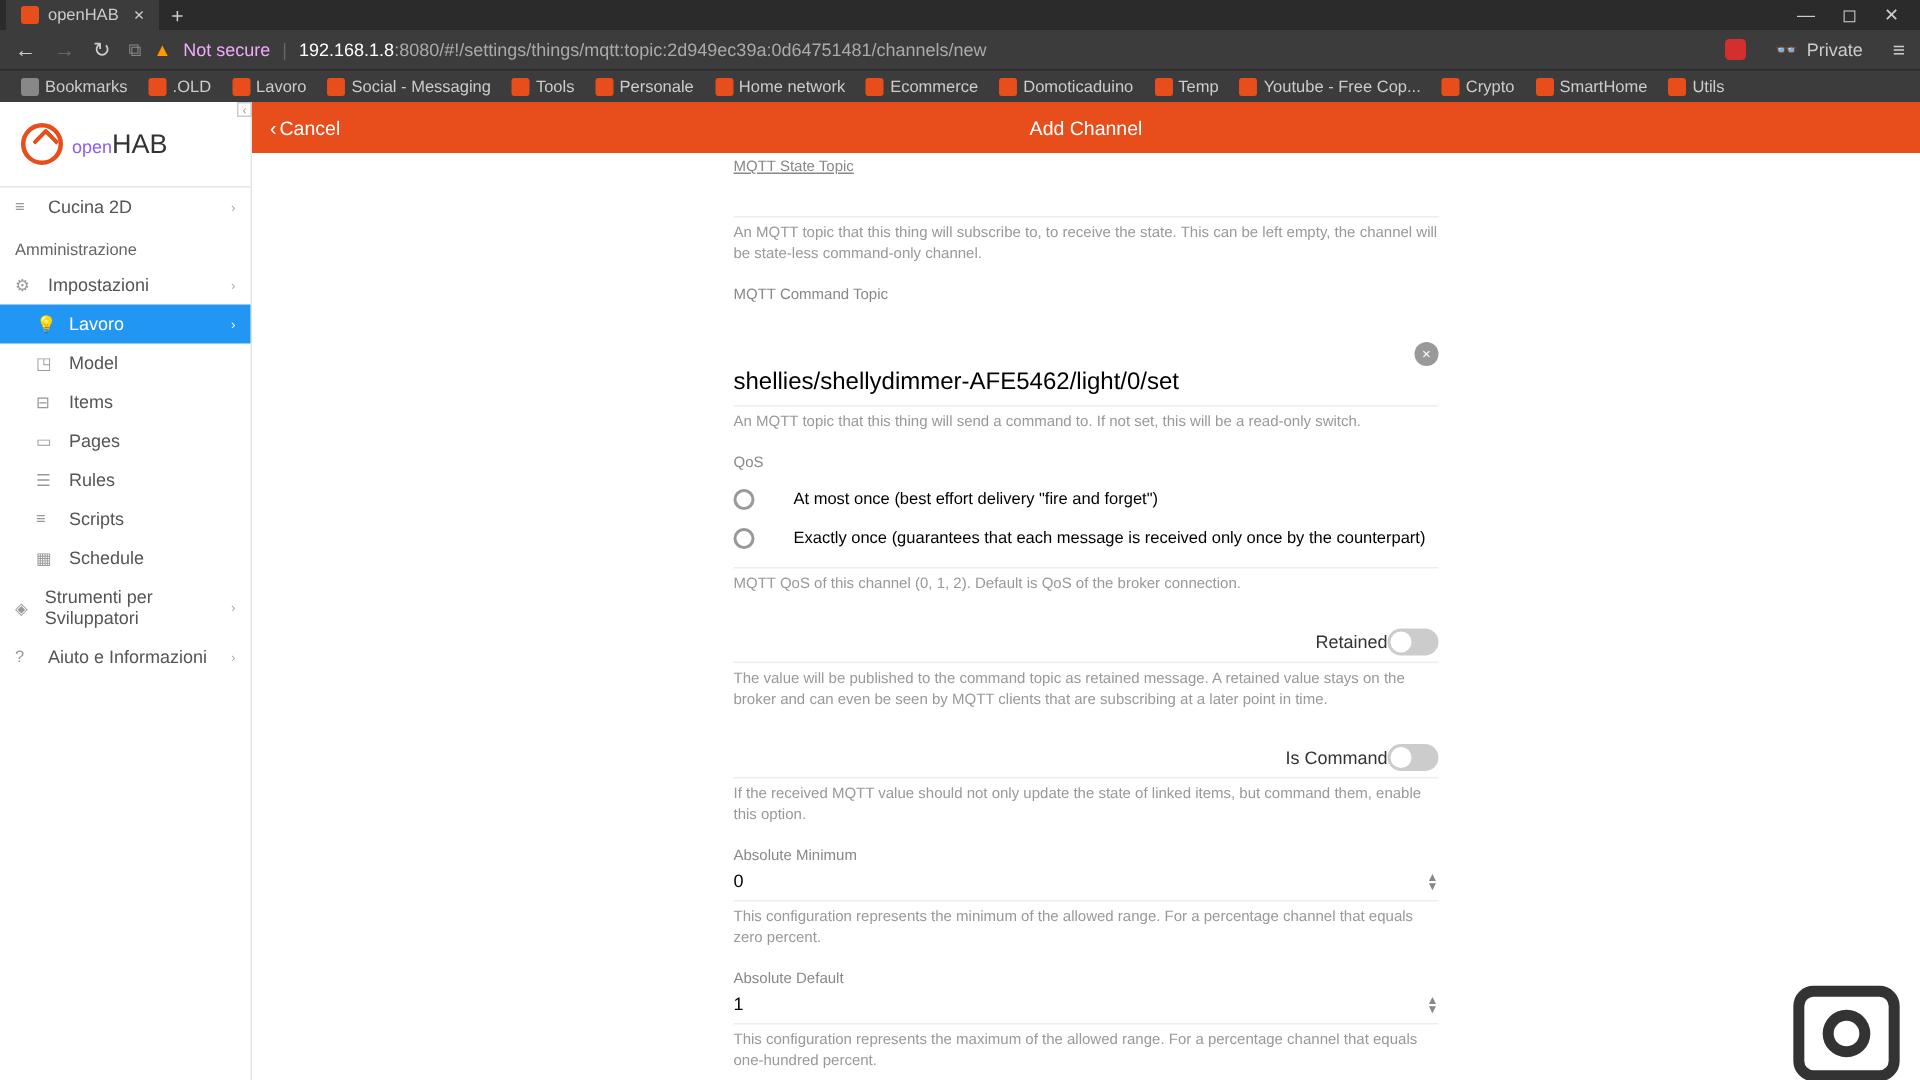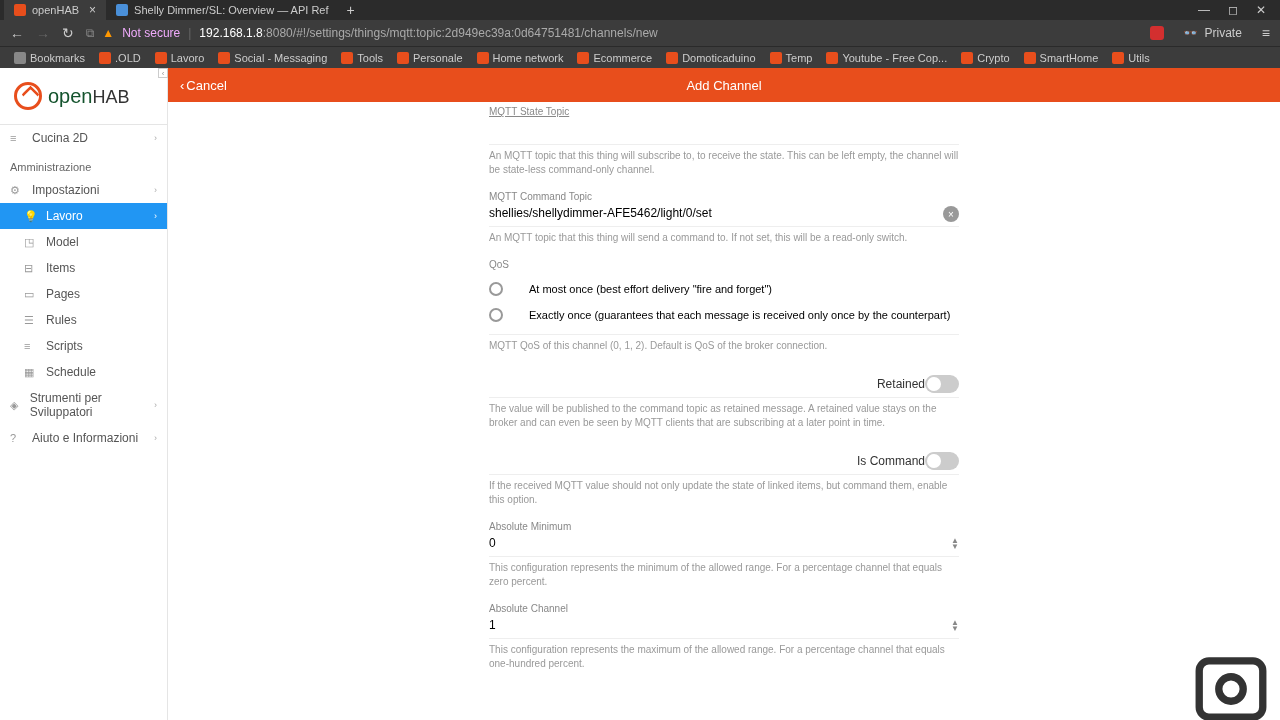--- a/index.html
+++ b/index.html
@@ -55,21 +55,21 @@
 .cancel-btn { display: flex; align-items: center; gap: 2px; cursor: pointer; }
 .header-title { position: absolute; left: 50%; transform: translateX(-50%); font-size: 13px; }
 
 .form-area { flex: 1; overflow-y: auto; padding: 0; background: #fff; position: relative; }
 .form-inner { width: 470px; margin: 0 auto; padding-bottom: 20px; }
 
 .field-label { font-size: 10px; color: #888; margin-top: 4px; }
 .field-label.top { margin-top: 4px; text-decoration: underline; }
 .field-input { width: 100%; border: none; border-bottom: 1px solid transparent; font-size: 12px; padding: 4px 0 6px; outline: none; color: #333; }
 .field-row { display: flex; align-items: center; border-bottom: 1px solid #eee; }
-.field-row input { flex: 1; border: none; font-size: 12px; padding: 4px 0 6px; outline: none; }
+.field-row input { flex: 1; border: none; font-size: 16px; padding: 4px 0 6px; outline: none; margin-top: 40px; }
 .clear-btn { width: 16px; height: 16px; border-radius: 50%; background: #999; color: #fff; font-size: 10px; display: flex; align-items: center; justify-content: center; cursor: pointer; }
 .help-text { font-size: 10px; color: #999; margin: 4px 0 14px; line-height: 1.4; }
 
 .section-divider { border: none; border-top: 1px solid #eee; margin: 2px 0; }
 
 .radio-group { margin: 6px 0; }
 .radio-option { display: flex; align-items: center; gap: 26px; padding: 6px 0; font-size: 11px; cursor: pointer; }
 .radio-circle { width: 14px; height: 14px; border: 2px solid #999; border-radius: 50%; flex-shrink: 0; }
 
 .toggle-row { display: flex; align-items: center; justify-content: flex-end; padding: 8px 0 2px; }
@@ -86,24 +86,20 @@
 .watermark svg { width: 100%; height: 100%; }
 </style>
 </head>
 <body>
 
 <div class="browser-tabs">
   <div class="tab active">
     <span class="tab-favicon"></span>
     <span>openHAB</span>
     <span class="tab-close">×</span>
-  </div>
-  <div class="tab">
-    <span style="width:12px;height:12px;background:#4a90d9;border-radius:2px;"></span>
-    <span>Shelly Dimmer/SL: Overview — API Ref</span>
   </div>
   <div class="tab-new">+</div>
   <div class="window-controls">
     <span>—</span>
     <span>◻</span>
     <span>✕</span>
   </div>
 </div>
 
 <div class="browser-toolbar">
@@ -183,21 +179,21 @@
   <div class="bookmark">
       <span class="bookmark-icon"></span>
       <span>Utils</span>
     </div>
 </div>
 
 <div class="app">
   <div class="sidebar">
     <div class="logo">
       <div class="logo-mark"></div>
-      <span class="logo-text"><span style="color:#14532d;font-size:20px">open</span><b>HAB</b></span>
+      <span class="logo-text"><span style="color:#8b5cf6;font-size:12px">open</span><b>HAB</b></span>
       <span class="logo-collapse">‹</span>
     </div>
     <div class="sb-item">
       <span class="sb-icon">≡</span>
       <span>Cucina 2D</span>
       <span class="sb-chevron">›</span>
     </div>
     <div class="sb-section-label">Amministrazione</div>
     <div class="sb-item">
       <span class="sb-icon">⚙</span>
@@ -297,21 +293,21 @@
         <hr class="section-divider">
         <div class="help-text">If the received MQTT value should not only update the state of linked items, but command them, enable this option.</div>
 
         <div class="field-label">Absolute Minimum</div>
         <div class="num-row">
           <input value="0" style="">
           <div class="stepper">▲<br>▼</div>
         </div>
         <div class="help-text">This configuration represents the minimum of the allowed range. For a percentage channel that equals zero percent.</div>
 
-        <div class="field-label">Absolute Channel</div>
+        <div class="field-label">Absolute Default</div>
         <div class="num-row">
           <input value="1" style="">
           <div class="stepper">▲<br>▼</div>
         </div>
         <div class="help-text">This configuration represents the maximum of the allowed range. For a percentage channel that equals one-hundred percent.</div>
 
         
         
         
 

